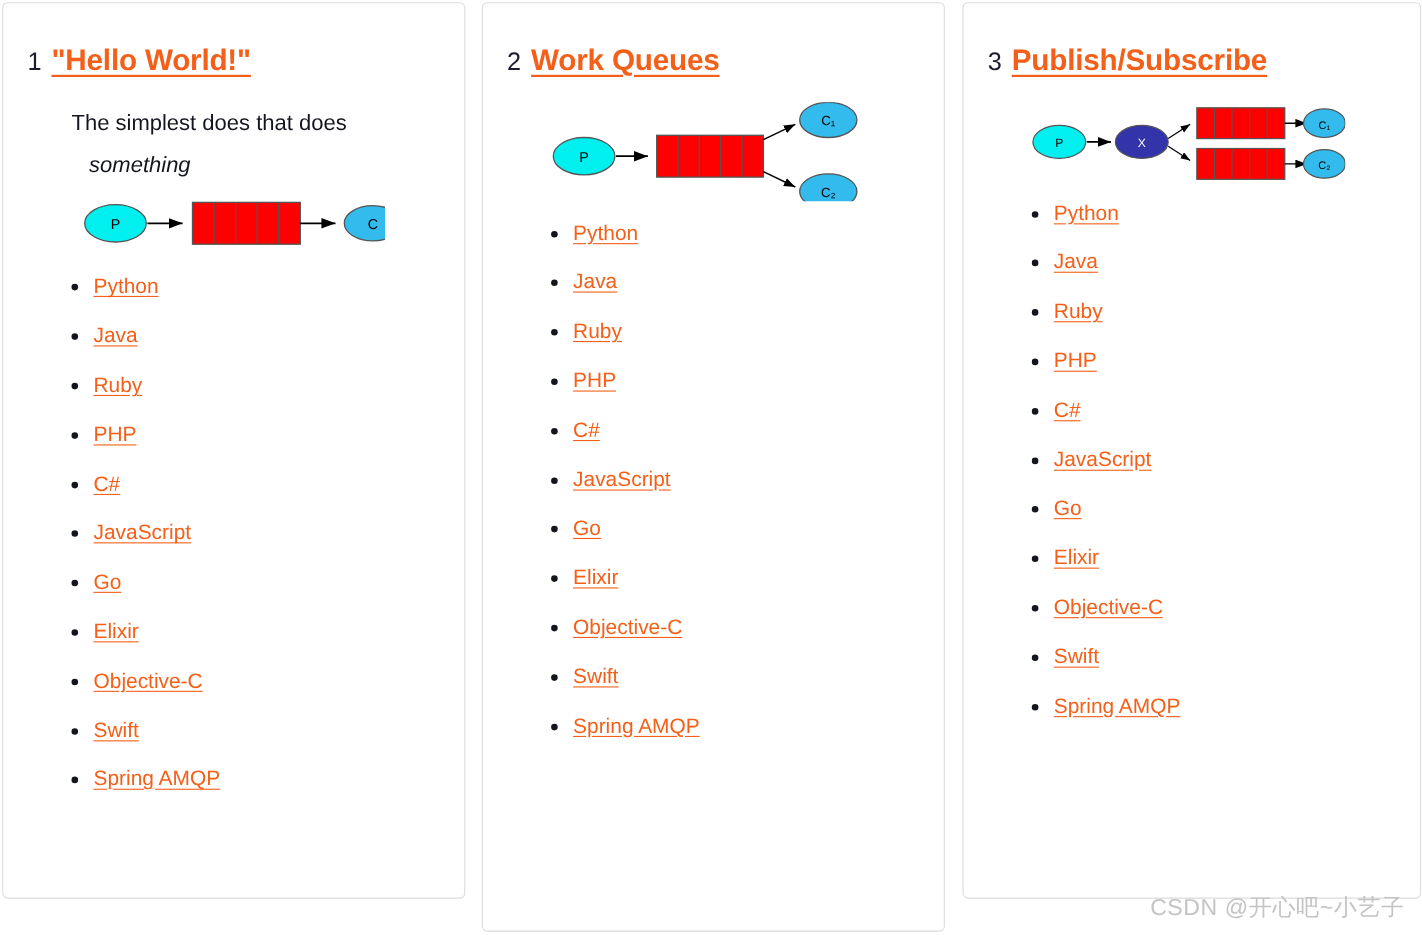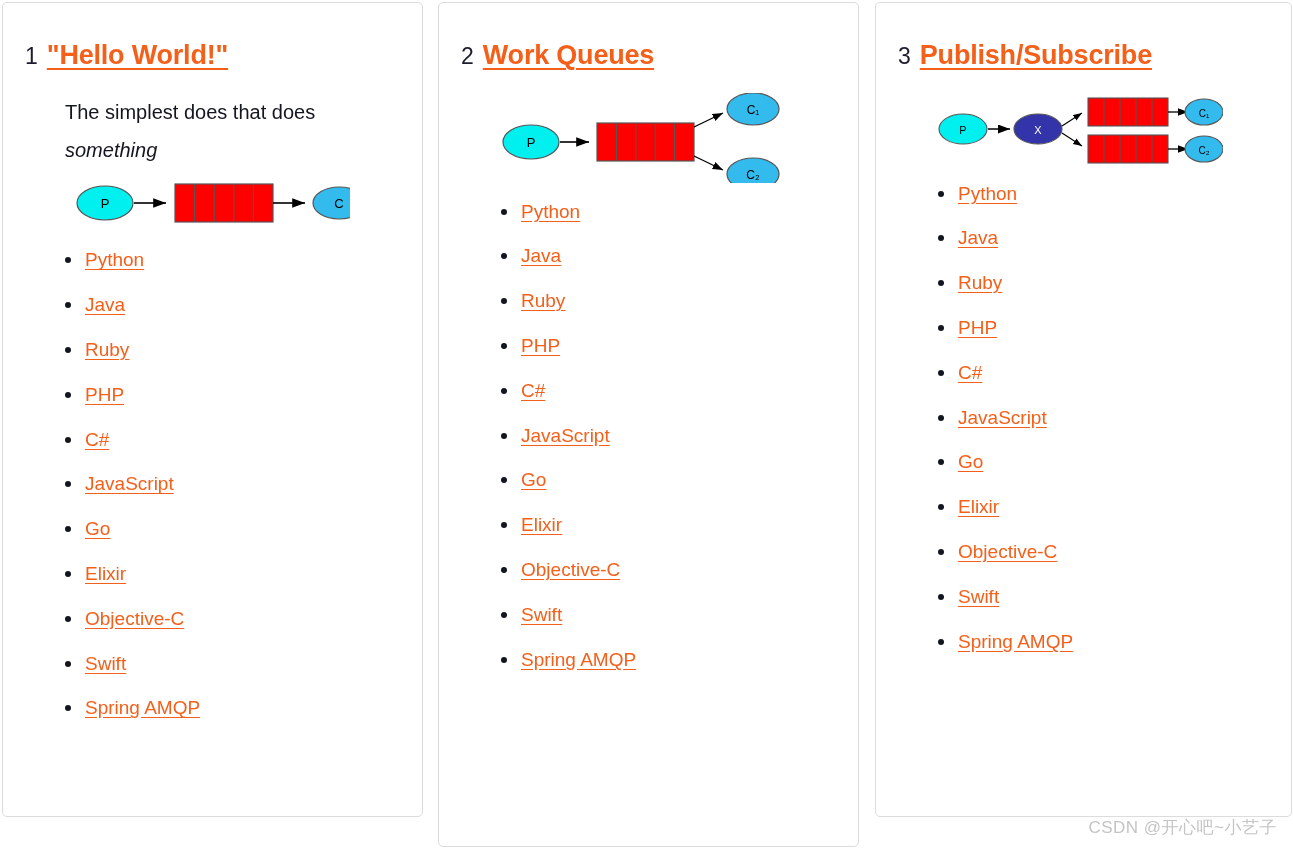--- a/index.html
+++ b/index.html
@@ -63,20 +63,21 @@
 
   .desc {
     margin: 0 0 6px 40px;
     font-size: 20px;
     line-height: 1.92;
     color: #14161f;
     max-width: 300px;
   }
   .desc em {
     font-style: italic;
+    margin-left: 16px;
   }
   .inline-link {
     color: #f4601a;
     text-decoration: underline;
     text-underline-offset: 3px;
     cursor: pointer;
   }
 
   .diagram-wrap {
     margin: 4px 0 8px 40px;
@@ -109,21 +110,21 @@
     text-decoration: underline;
     text-underline-offset: 3px;
     cursor: pointer;
     font-size: 19px;
   }
 
   .watermark {
     position: absolute;
     right: 16px;
     bottom: 12px;
-    font-size: 17px;
+    font-size: 21px;
     color: #c4c4c4;
     font-family: "Liberation Sans", sans-serif;
     letter-spacing: 0.5px;
     white-space: nowrap;
   }
 </style>
 </head>
 <body>
 
 <div class="tutorial-grid">

